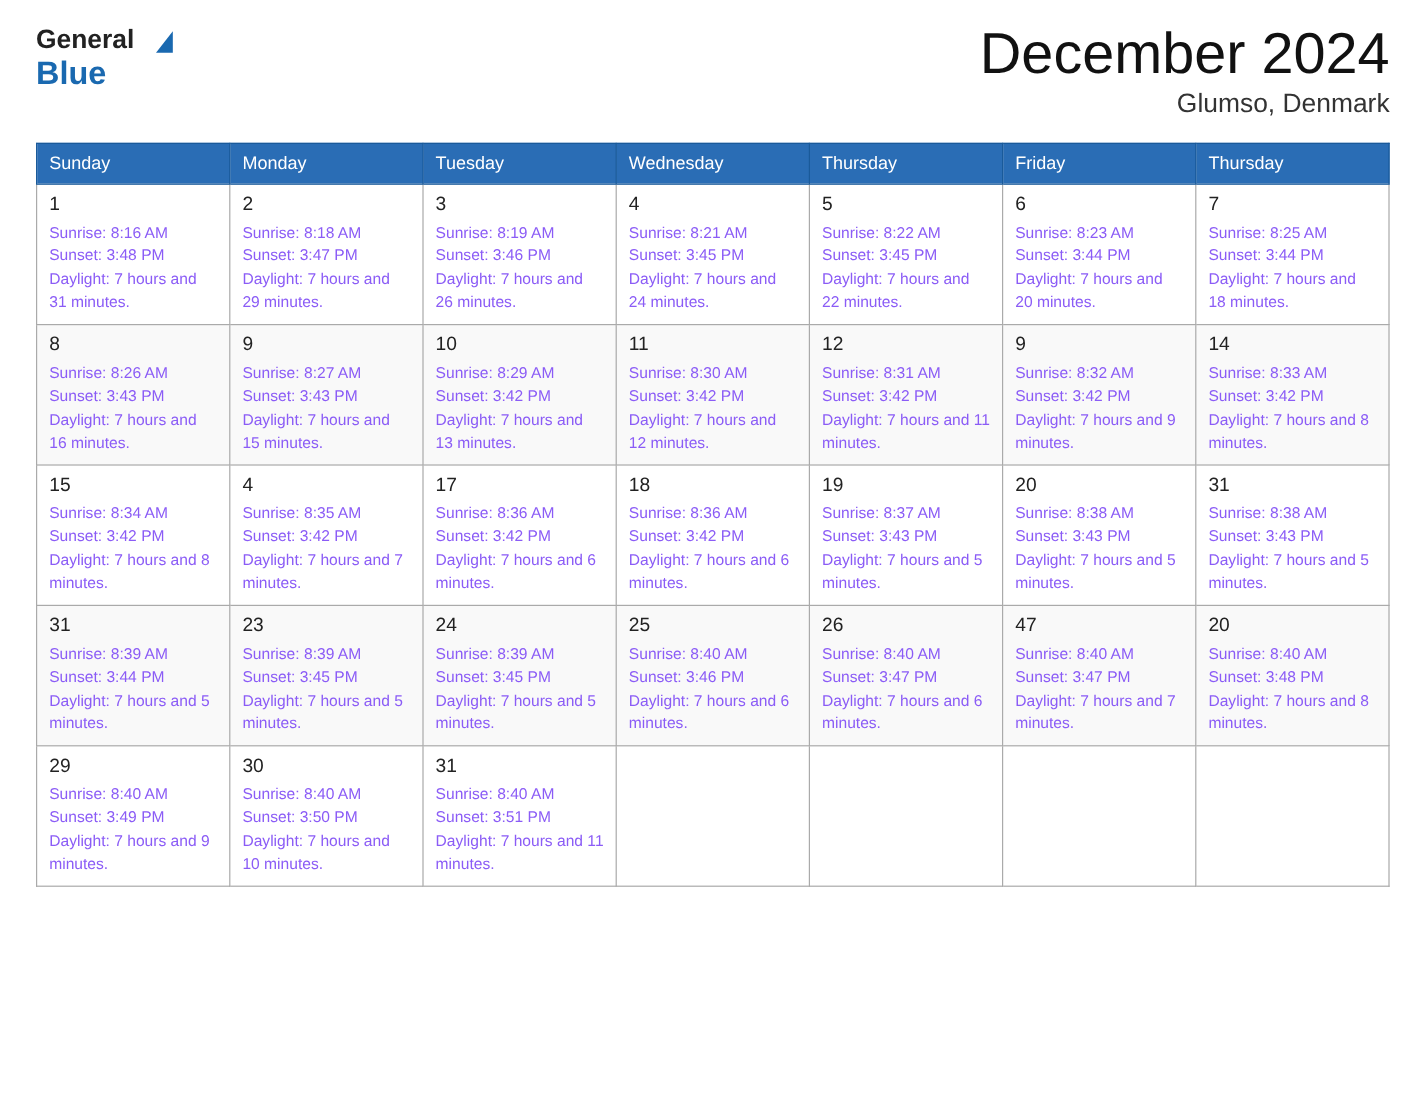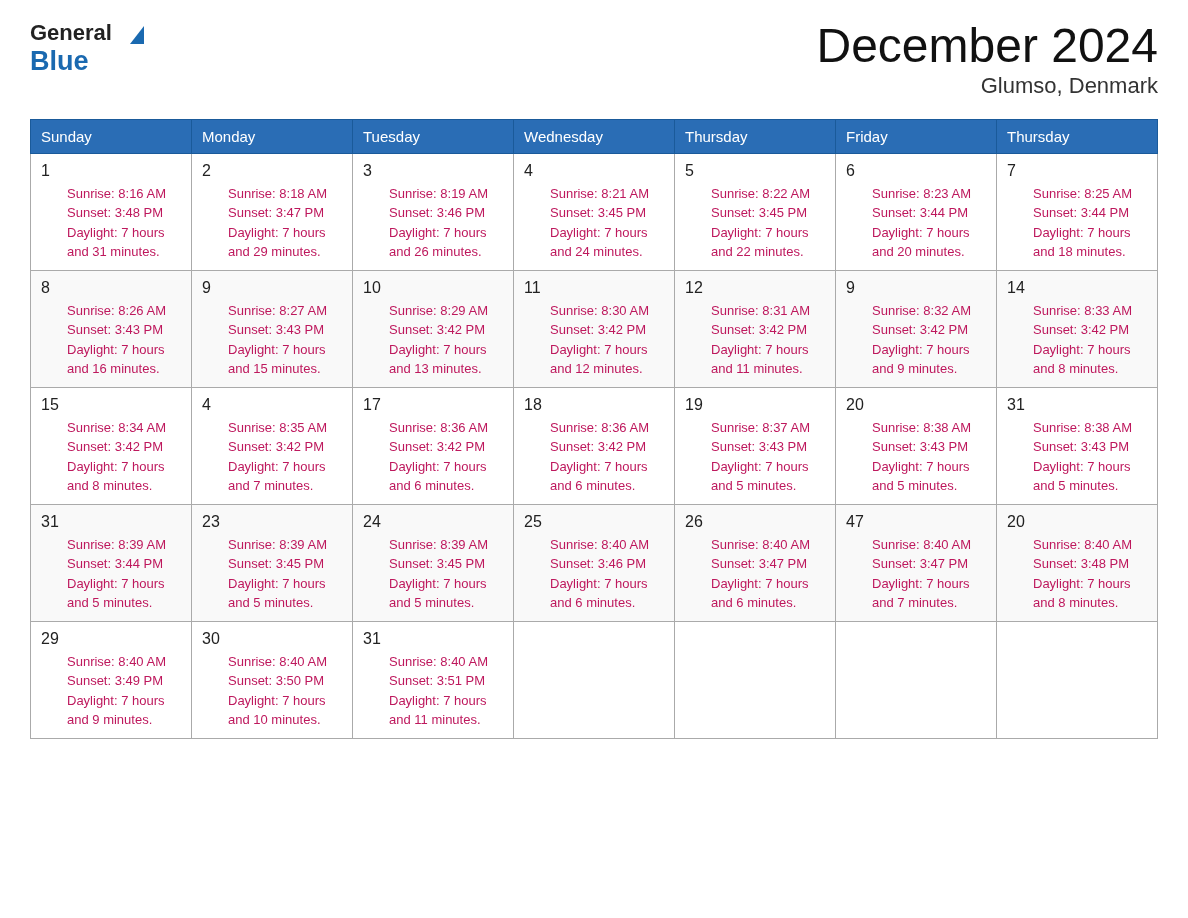--- a/index.html
+++ b/index.html
@@ -65,22 +65,21 @@
     }
     .day-num {
       font-size: 16px;
       font-weight: normal;
       display: block;
       margin-bottom: 4px;
     }
     .day-info {
       font-size: 13px;
       line-height: 1.5;
-      color: #be185d;
-      margin-left: 26px;
+      color: #8b5cf6;
     }
     tbody tr:nth-child(even) td {
       background: #f9f9f9;
     }
     tbody tr td:empty {
       background: #fff;
     }
     .logo-wrapper {
       display: flex;
       flex-direction: column;

